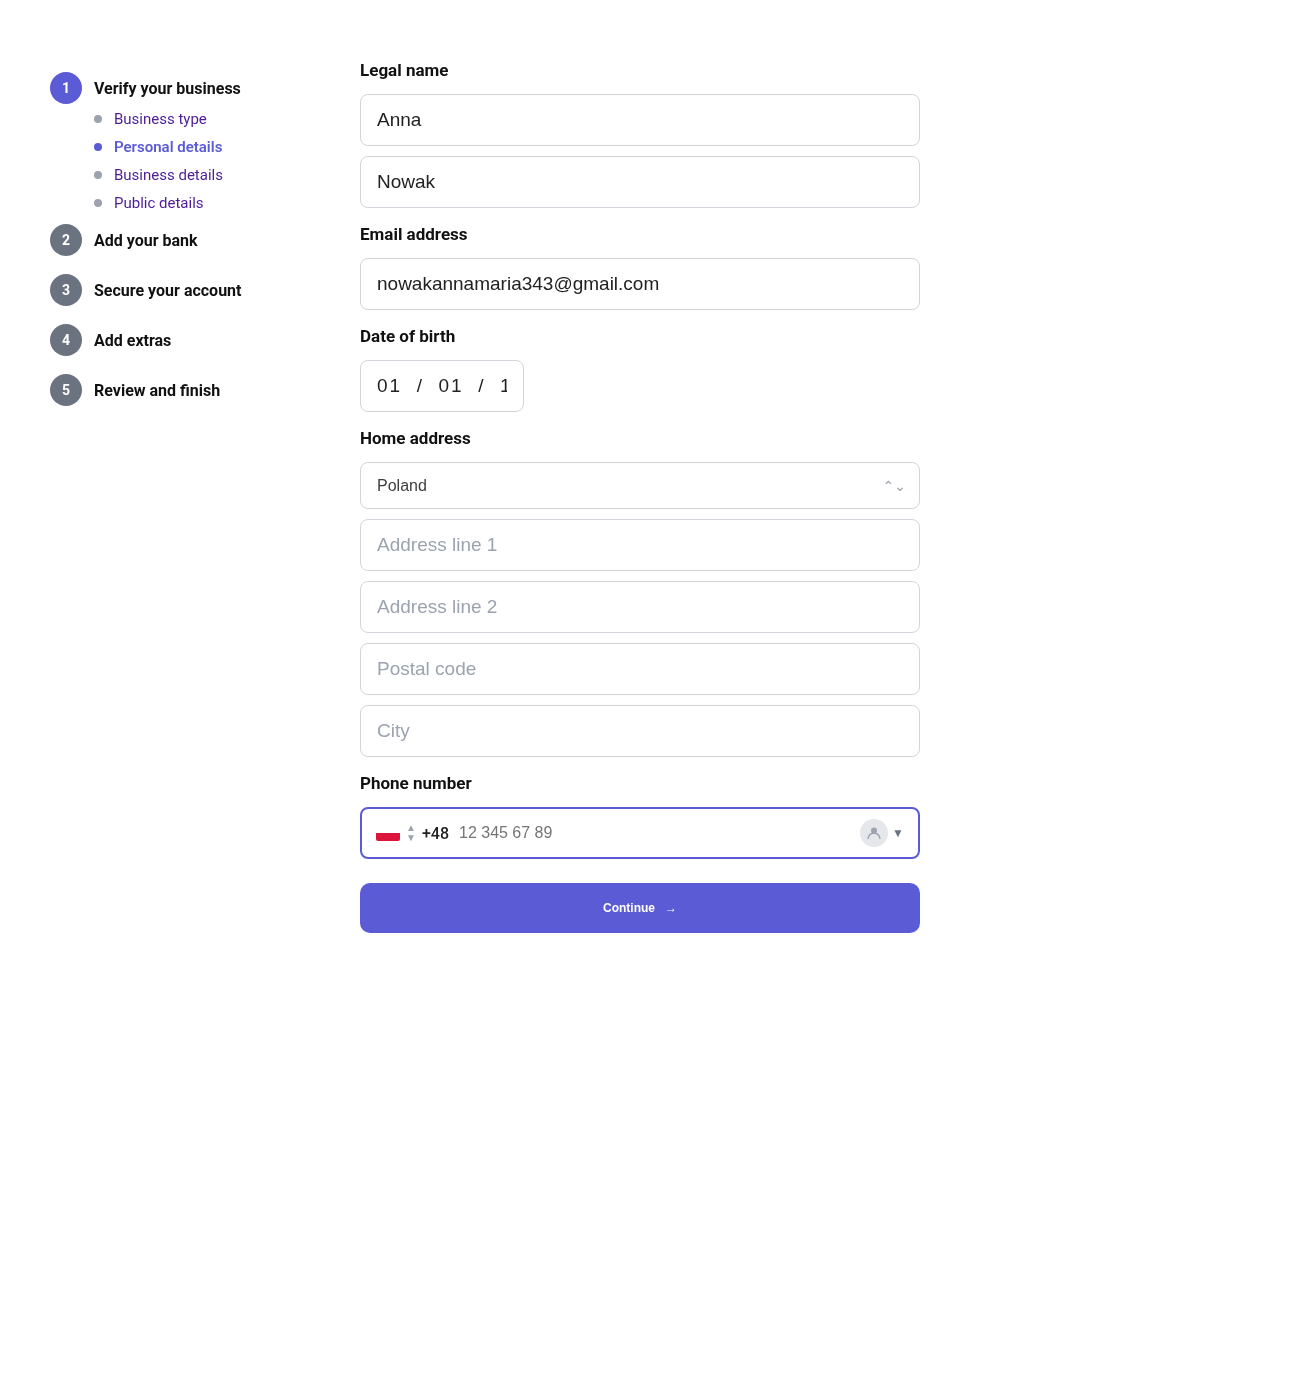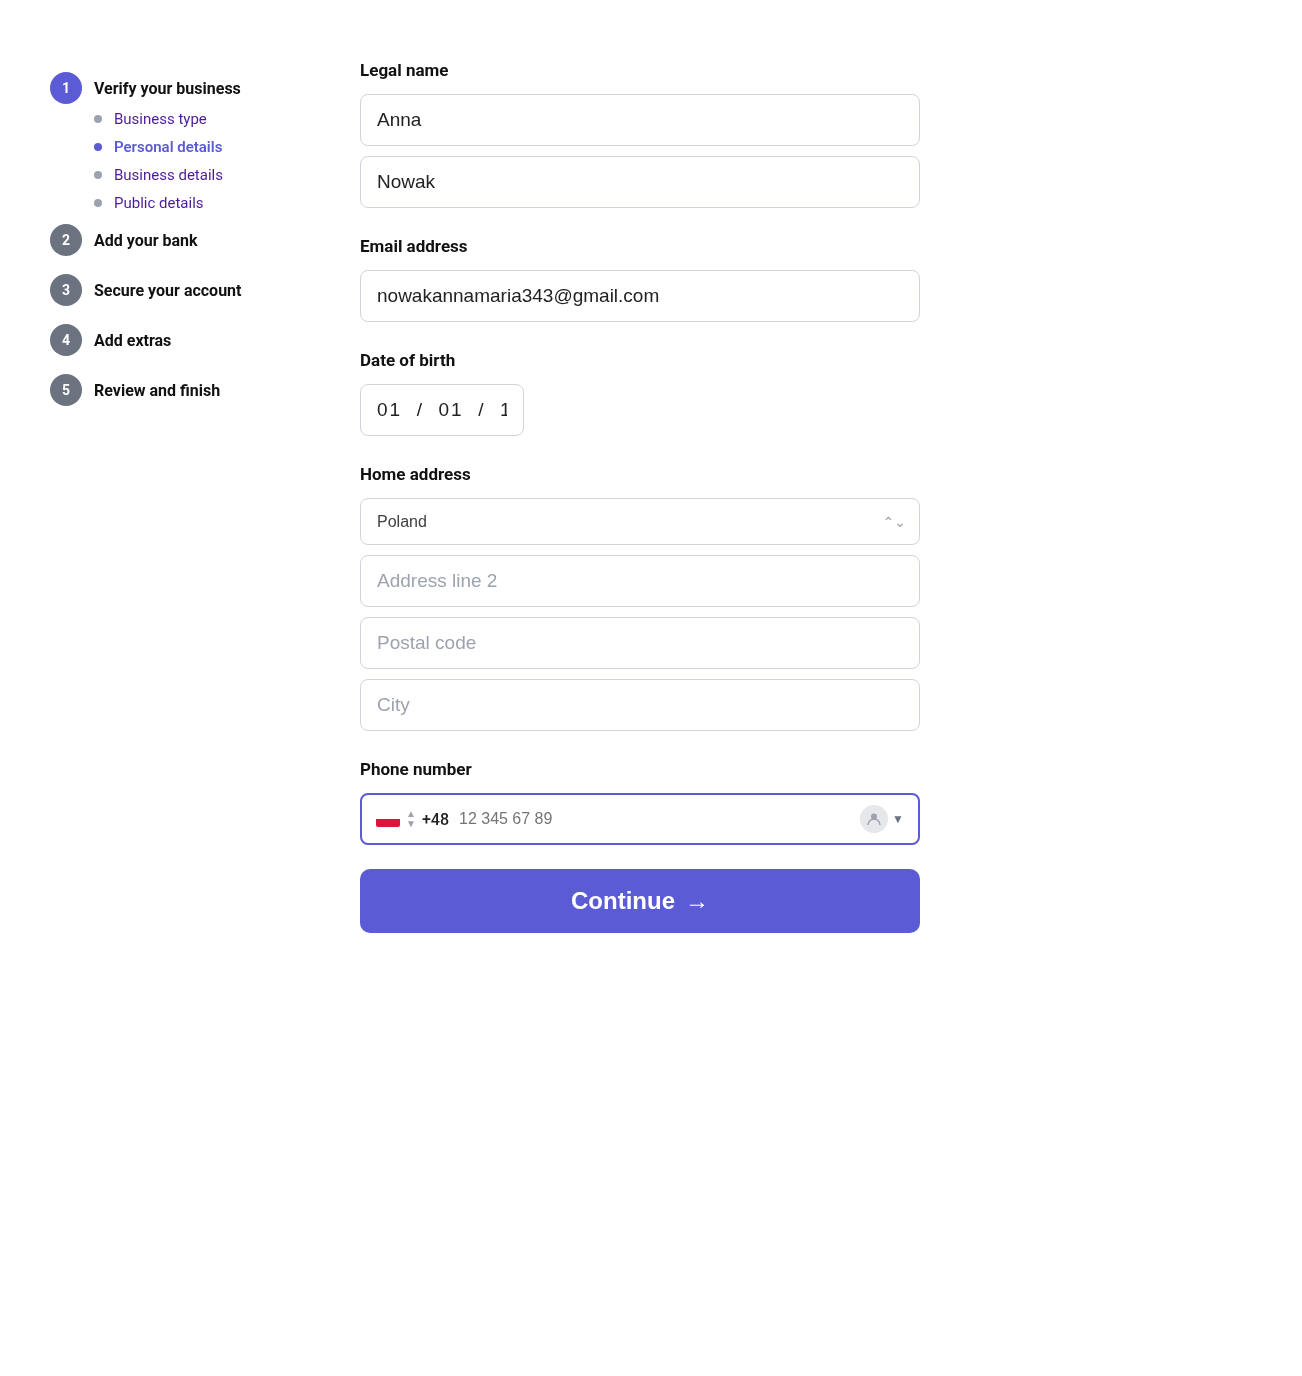--- a/index.html
+++ b/index.html
@@ -84,21 +84,21 @@
     .main-content {
       flex: 1;
       padding: 20px 80px 40px 60px;
       max-width: 700px;
     }
     .section-label {
       font-size: 17px;
       font-weight: 700;
       color: #111;
       margin-bottom: 14px;
-      margin-top: 28px;
+      margin-top: 16px;
     }
     .section-label:first-child {
       margin-top: 0;
     }
     .form-input {
       width: 100%;
       border: 1.5px solid #d1d5db;
       border-radius: 8px;
       padding: 14px 16px;
       font-size: 19px;
@@ -209,21 +209,21 @@
       font-size: 14px;
       color: #6b7280;
     }
     .continue-btn {
       width: 100%;
       background: #5b5bd6;
       color: #fff;
       border: none;
       border-radius: 10px;
       padding: 18px;
-      font-size: 24px;
+      font-size: 12px;
       font-weight: 600;
       cursor: pointer;
       display: flex;
       align-items: center;
       justify-content: center;
       gap: 10px;
     }
     .step-row {
       display: flex;
       align-items: center;
@@ -305,20 +305,21 @@
 
     <div class="section-label">Home address</div>
     <div class="select-wrapper">
       <select>
         <option>Poland</option>
         <option>Germany</option>
         <option>France</option>
       </select>
       <span class="select-chevron">⌃⌄</span>
     </div>
+    <input class="form-input" type="text" placeholder="Address line 1" style="">
     <input class="form-input" type="text" placeholder="Address line 2" style="">
     <input class="form-input" type="text" placeholder="Postal code" style="">
     <input class="form-input" type="text" placeholder="City" style="">
 
     <div class="section-label">Phone number</div>
     <div class="phone-input-wrapper">
       <div class="flag-pl">
         <div class="flag-pl-top"></div>
         <div class="flag-pl-bottom"></div>
       </div>

